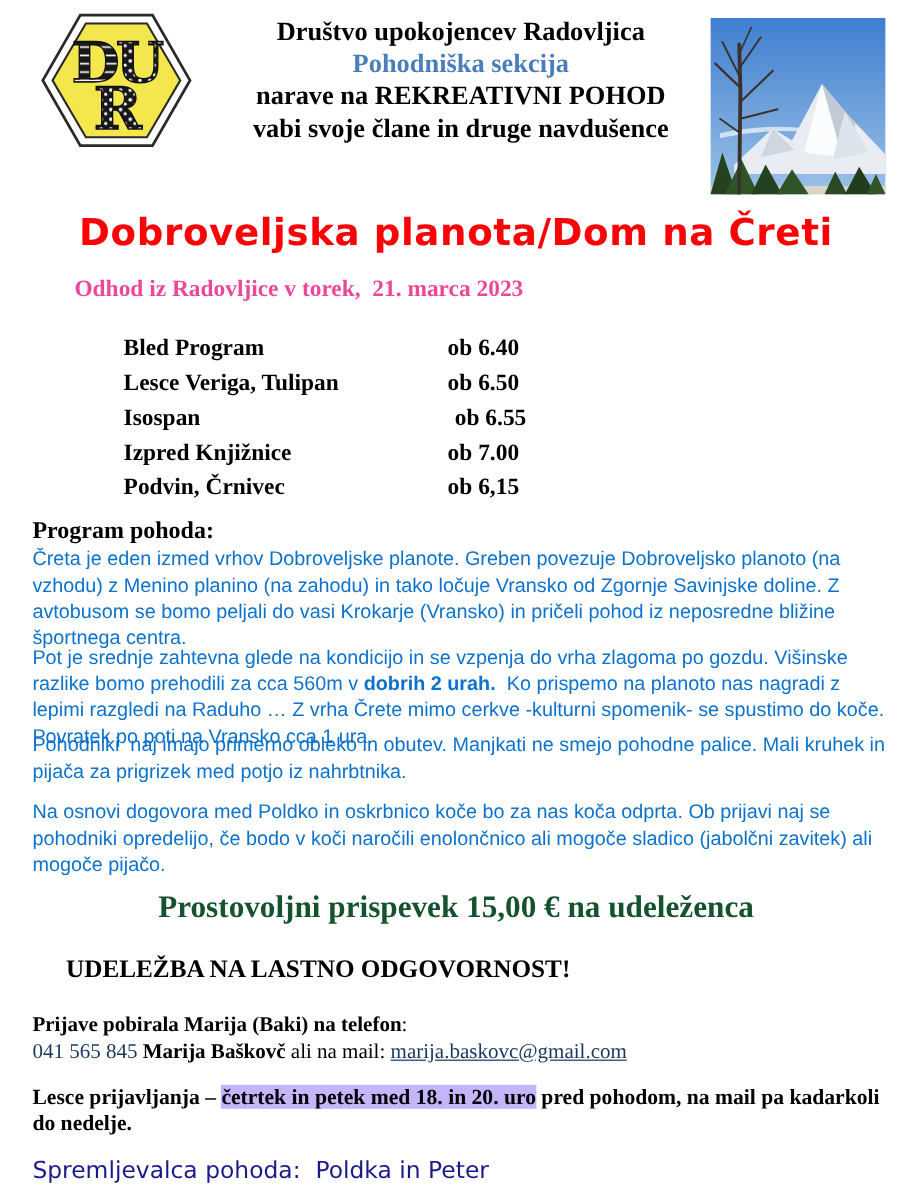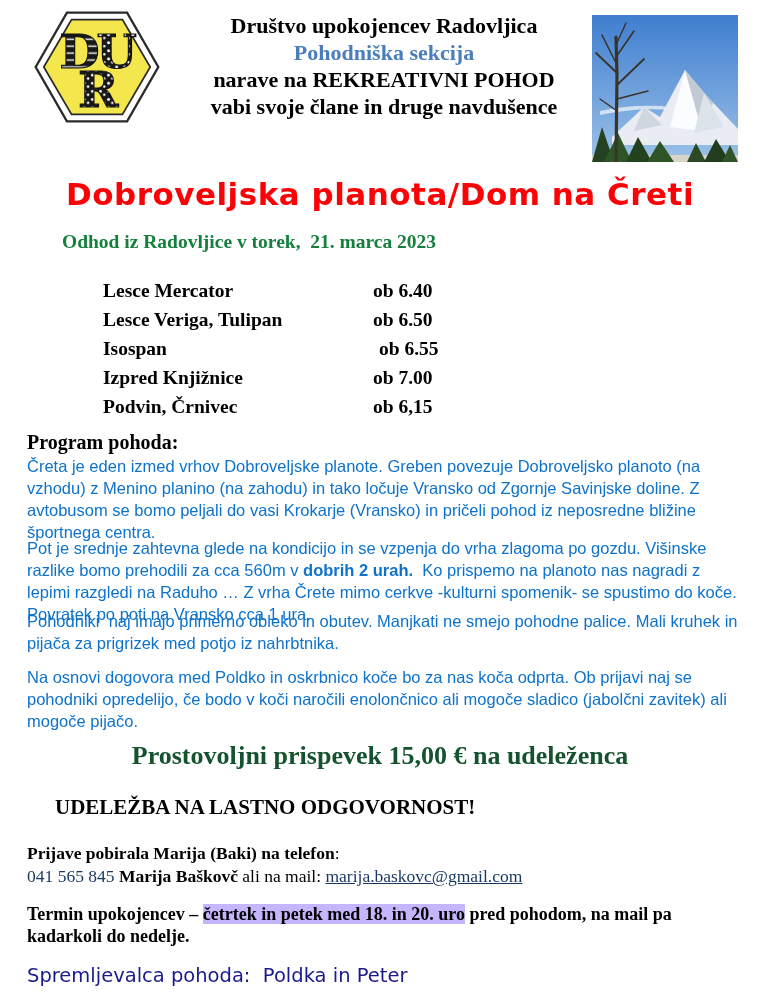--- a/index.html
+++ b/index.html
@@ -14,21 +14,21 @@
   .hline{font-weight:bold;font-size:22px;line-height:27px;color:#000;}
   .hline.blue{color:#4a7ebb;}
   .photo-box{left:592px;top:15px;width:146px;height:147px;}
 
   
   .main-title{left:0;top:176px;width:760px;text-align:center;
       font-family:"DejaVu Sans", sans-serif;font-weight:bold;
       font-size:31px;color:#fb0306;letter-spacing:0.5px;}
 
   
-  .dep-heading{left:62px;top:231px;font-weight:bold;font-size:19.5px;color:#15803d;}
+  .dep-heading{left:62px;top:231px;font-weight:bold;font-size:19.5px;color:#ec4899;}
   .stops{left:103px;top:280px;width:420px;}
   .stop-row{position:relative;height:29px;font-weight:bold;font-size:19.5px;color:#000;}
   .stop-name{position:absolute;left:0;top:0;}
   .stop-time{position:absolute;left:270px;top:0;}
 
   
   .prog-heading{left:27px;top:431px;font-weight:bold;font-size:20px;color:#000;}
   .bluep{left:27px;width:714px;font-family:"Liberation Sans", sans-serif;
       font-size:16.5px;line-height:22px;color:#0d72cc;}
   .p1{top:455px;}
@@ -125,21 +125,21 @@
       </g>
     </svg>
   </div>
 
   <div class="abs main-title">Dobroveljska planota/Dom na Čreti</div>
 
   <div class="abs dep-heading prewrap">Odhod iz Radovljice v torek,  21. marca 2023</div>
 
   <div class="abs stops">
     <div class="stop-row">
-      <span class="stop-name">Lesce Mercator</span>
+      <span class="stop-name">Bled Program</span>
       <span class="stop-time">ob 6.40</span>
     </div>
     <div class="stop-row">
       <span class="stop-name">Lesce Veriga, Tulipan</span>
       <span class="stop-time">ob 6.50</span>
     </div>
     <div class="stop-row">
       <span class="stop-name">Isospan</span>
       <span class="stop-time" style="left:276px">ob 6.55</span>
     </div>
@@ -164,17 +164,17 @@
   <div class="abs bluep p4 prewrap">Na osnovi dogovora med Poldko in oskrbnico koče bo za nas koča odprta. Ob prijavi naj se pohodniki opredelijo, če bodo v koči naročili enolončnico ali mogoče sladico (jabolčni zavitek) ali mogoče pijačo.</div>
 
   <div class="abs fee prewrap">Prostovoljni prispevek 15,00 € na udeleženca</div>
 
   <div class="abs disclaimer prewrap">UDELEŽBA NA LASTNO ODGOVORNOST!</div>
 
   <div class="abs contact1"><span class="bold prewrap">Prijave pobirala Marija (Baki) na telefon</span><span class="prewrap">:</span></div>
 
   <div class="abs contact2"><span class="navy prewrap">041 565 845 </span><span class="bold prewrap">Marija Baškovč</span><span class="prewrap"> ali na mail: </span><span class="email-link prewrap">marija.baskovc@gmail.com</span></div>
 
-  <div class="abs deadline"><span class="prewrap">Termin upokojencev – </span><span class="hl prewrap">četrtek in petek med 18. in 20. uro</span><span class="prewrap"> pred pohodom, na mail pa kadarkoli do nedelje.</span></div>
+  <div class="abs deadline"><span class="prewrap">Lesce prijavljanja – </span><span class="hl prewrap">četrtek in petek med 18. in 20. uro</span><span class="prewrap"> pred pohodom, na mail pa kadarkoli do nedelje.</span></div>
 
   <div class="abs footer-line prewrap">Spremljevalca pohoda:  Poldka in Peter</div>
 
 </div>
 
 </body></html>

